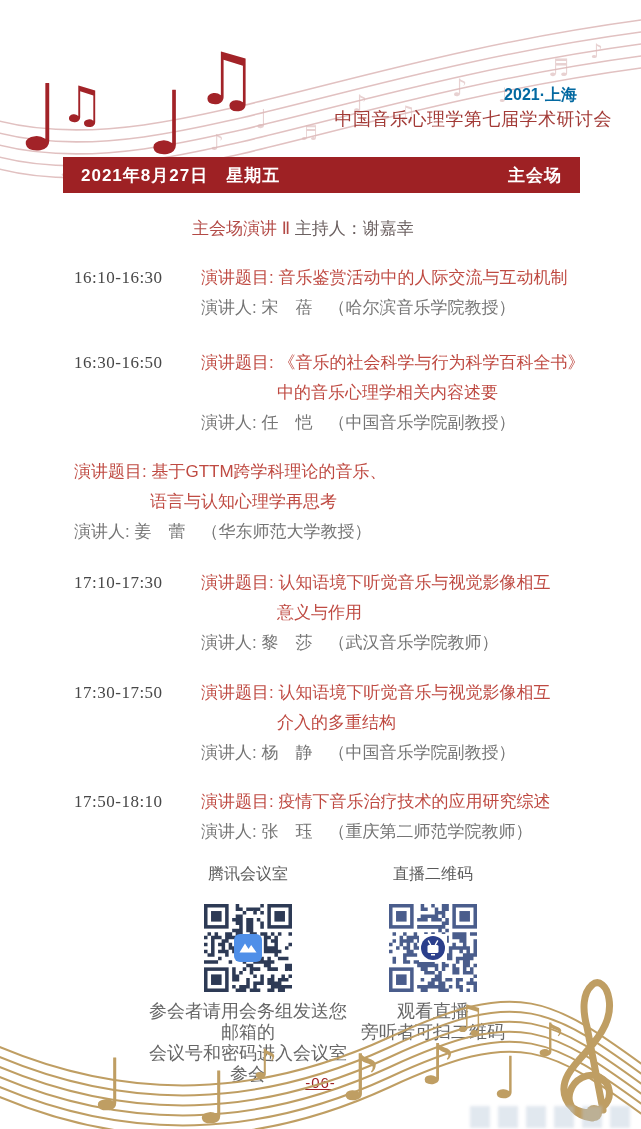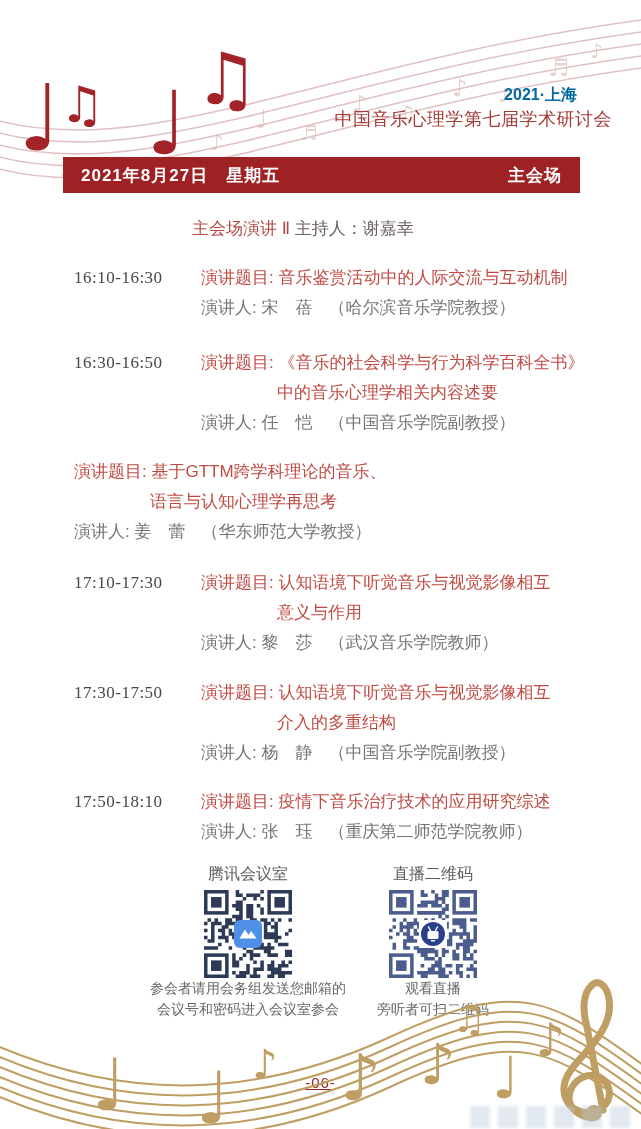--- a/index.html
+++ b/index.html
@@ -27,24 +27,24 @@
   .entry .body{font-size:17px;line-height:30px;}
   .title-line{color:#bf4a42;}
   .title-cont{padding-left:76px;}
   .speaker{color:#757575;}
   .speaker .affil{margin-left:16px;}
 
   
   .qr-col{position:absolute;top:864px;width:200px;text-align:center;}
   .qr-col.left{left:148px;}
   .qr-col.right{left:333px;}
-  .qr-label{font-size:16px;color:#5a5a5a;margin-bottom:5px;}
+  .qr-label{font-size:16px;color:#5a5a5a;margin-bottom:19px;}
   .qr-wrap{position:relative;width:88px;height:88px;margin:0 auto;}
   .qr-logo{position:absolute;left:30px;top:30px;width:28px;height:28px;}
-  .qr-caption{font-size:14px;line-height:21px;color:#666;}
+  .qr-caption{margin-top:9px;font-size:18px;line-height:21px;color:#666;}
 
   .page-number{position:absolute;top:1074px;left:0;width:100%;text-align:center;
                color:#9e2124;font-size:15px;letter-spacing:1px;text-decoration:underline;}
 
   
   .top-deco{position:absolute;top:0;left:0;pointer-events:none;}
   .bottom-deco{position:absolute;top:960px;left:0;pointer-events:none;}
   .watermark{position:absolute;right:3px;bottom:1px;width:168px;height:22px;opacity:.42;
              filter:blur(1.6px);
              background:repeating-linear-gradient(90deg,#b9c9da 0 20px,rgba(255,255,255,0) 20px 28px);}

